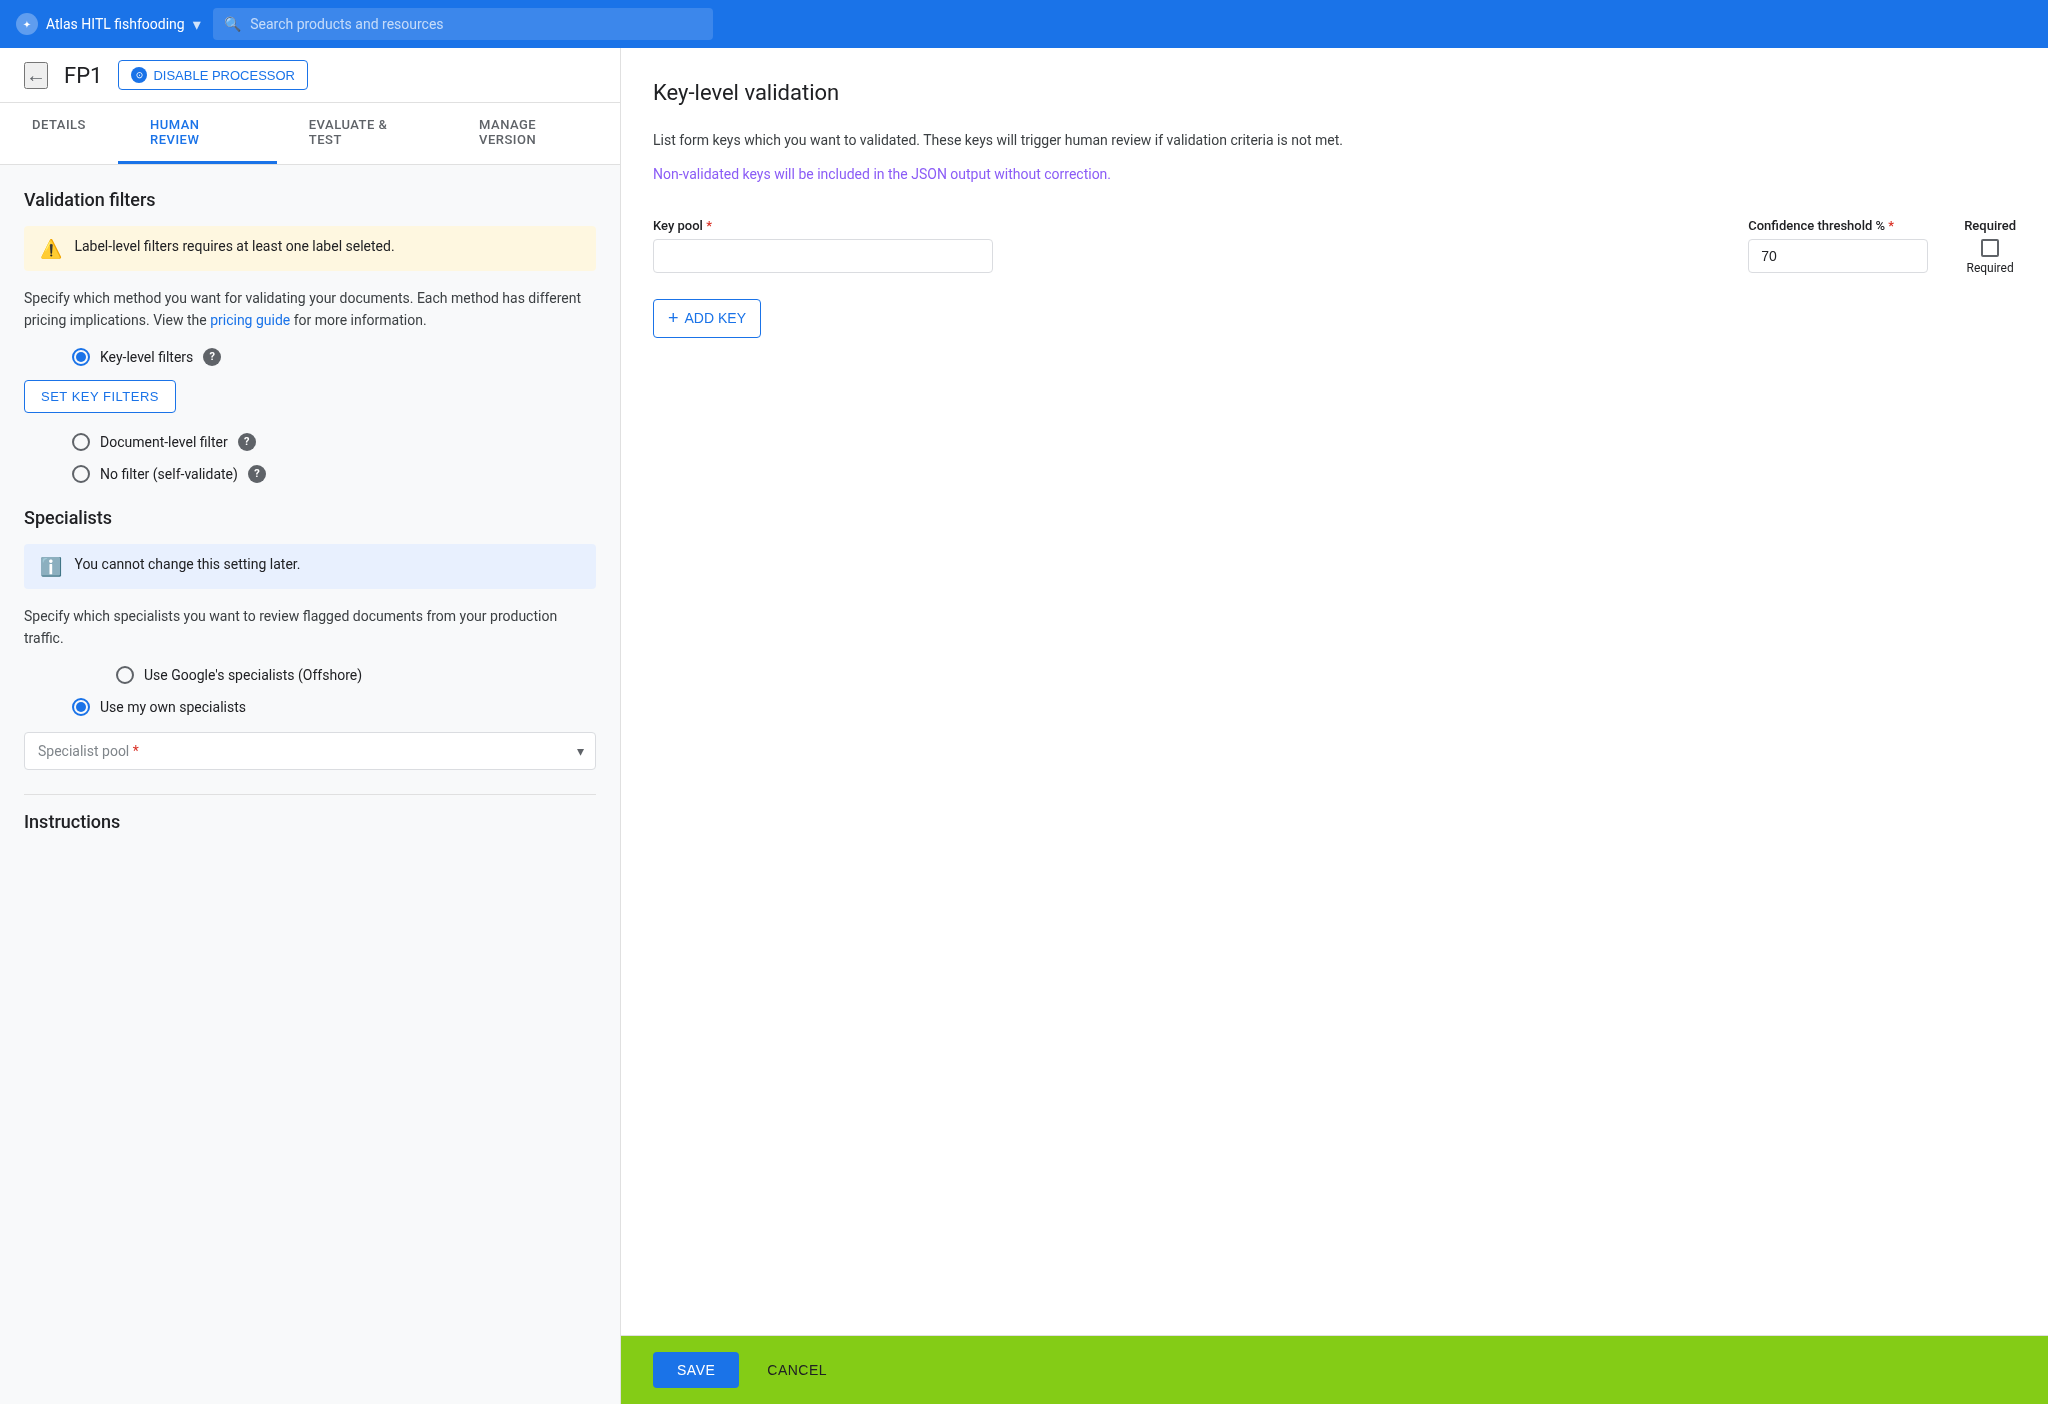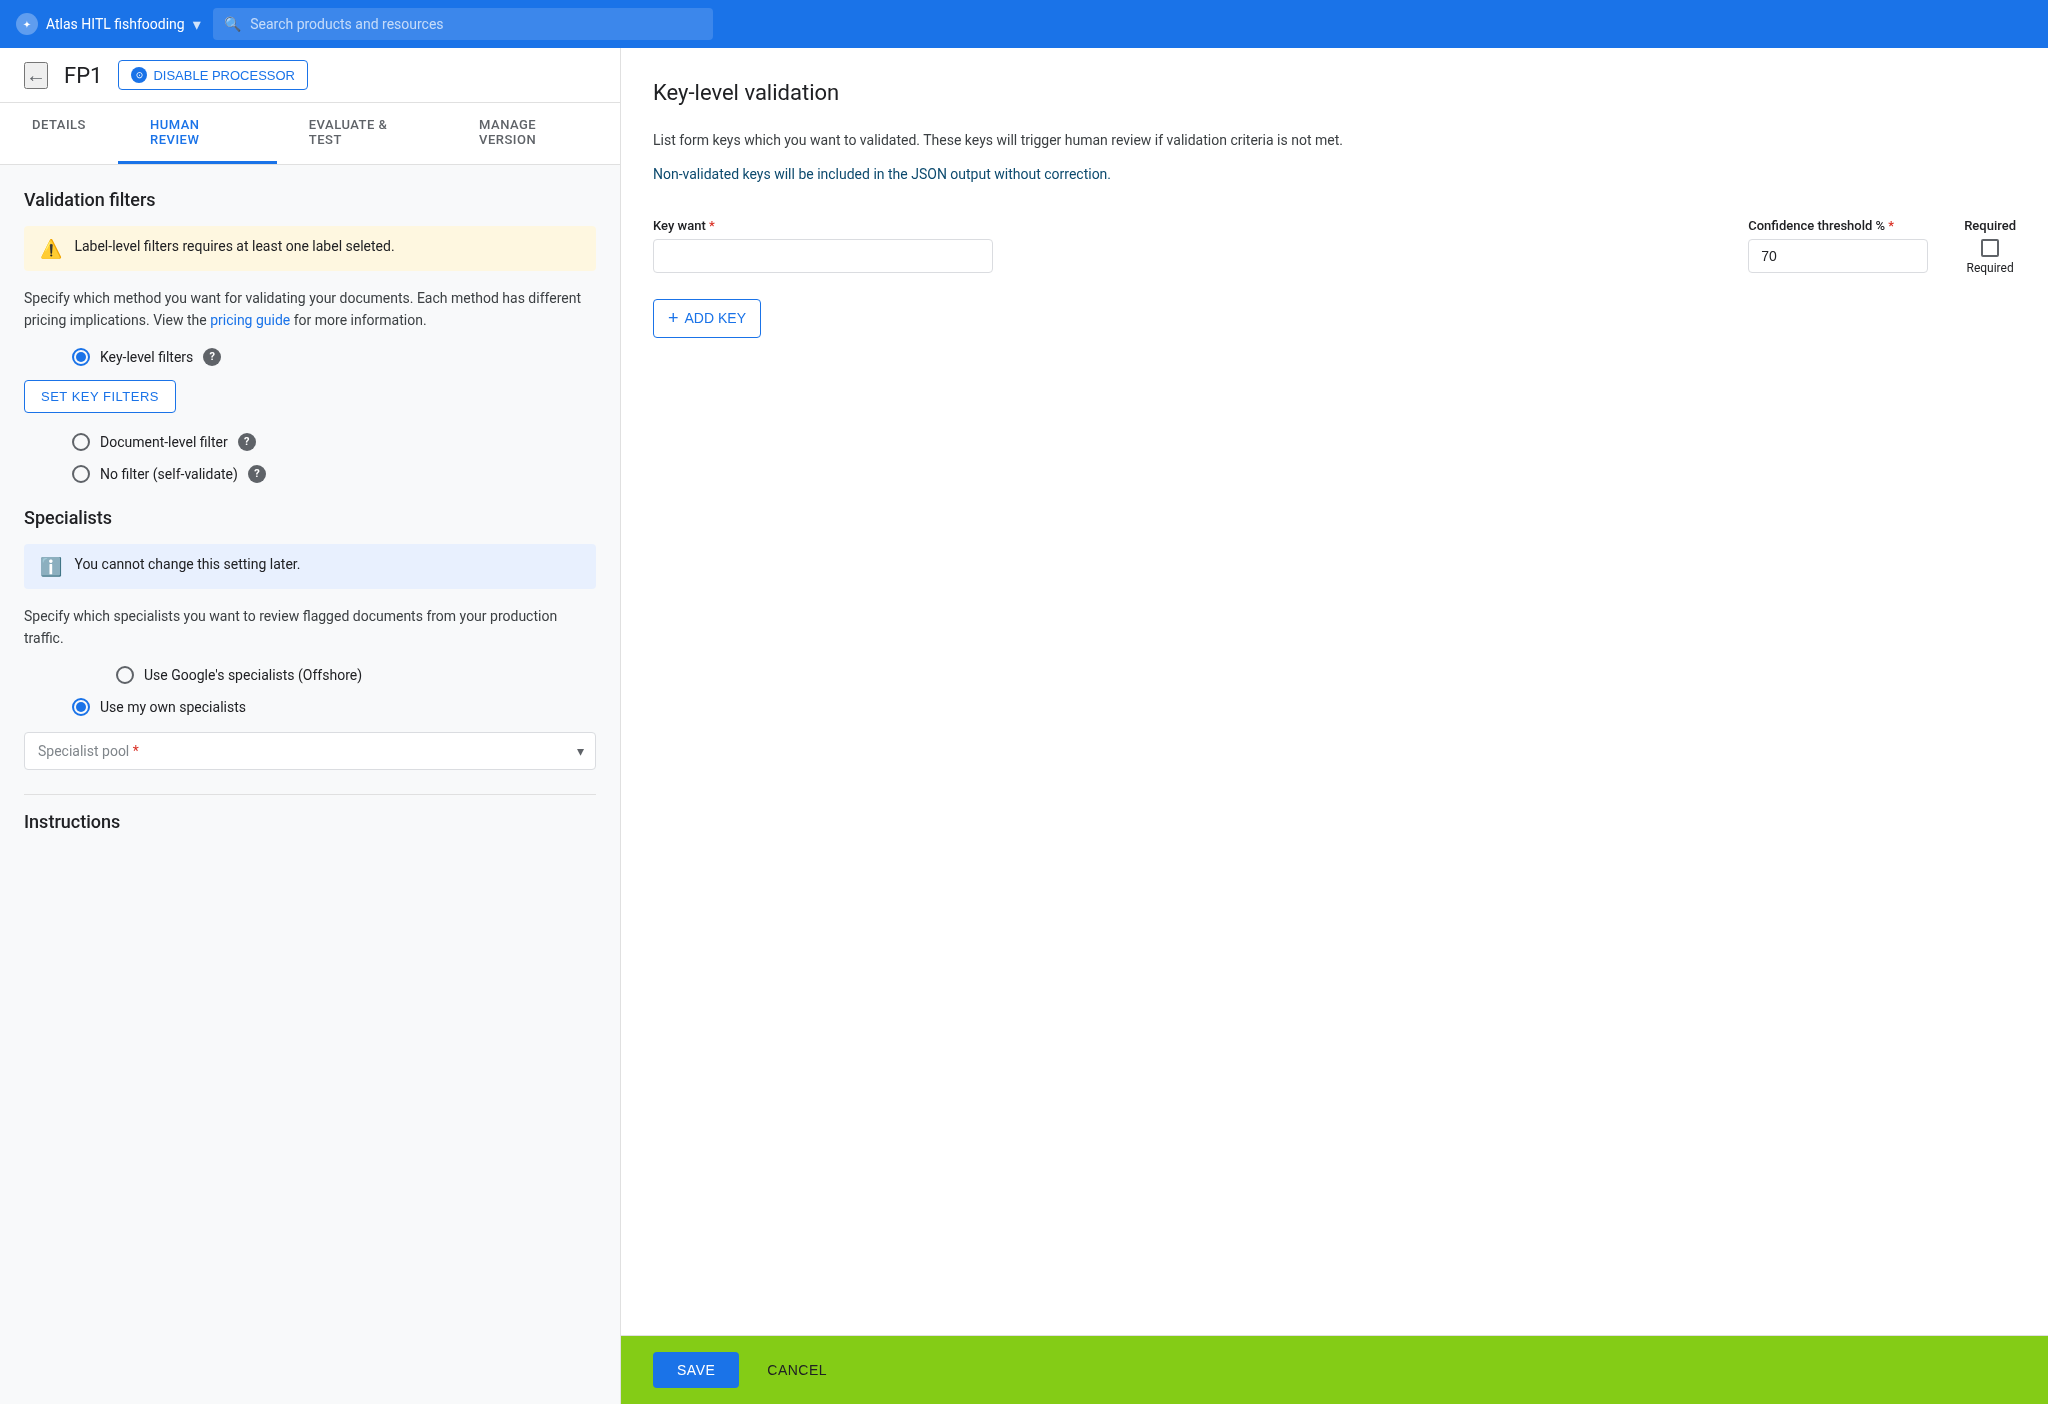--- a/index.html
+++ b/index.html
@@ -269,21 +269,21 @@
 
     .panel-description {
       font-size: 14px;
       color: #3c4043;
       line-height: 1.6;
       margin-bottom: 12px;
     }
 
     .panel-description-2 {
       font-size: 14px;
-      color: #0c4a6e;
+      color: #8b5cf6;
       line-height: 1.6;
       margin-bottom: 32px;
     }
 
     .form-row {
       display: flex;
       align-items: flex-start;
       gap: 16px;
       margin-bottom: 24px;
     }
@@ -513,21 +513,21 @@
     <div class="right-panel-content">
       <div class="panel-title">Key-level validation</div>
 
       <p class="panel-description">List form keys which you want to validated. These keys will trigger human review if validation criteria is not met.</p>
       <p class="panel-description-2">Non-validated keys will be included in the JSON output without correction.</p>
 
       <div class="form-row">
 
         <div class="form-field key-name-field">
           <label class="field-label">
-            <span>Key want</span>
+            <span>Key pool</span>
             <span class="field-required"> *</span>
           </label>
           <input type="text" class="text-input" style="width: 340px;">
         </div>
 
         <div class="form-field confidence-field">
           <label class="field-label">
             <span>Confidence threshold %</span>
             <span class="field-required"> *</span>
           </label>

